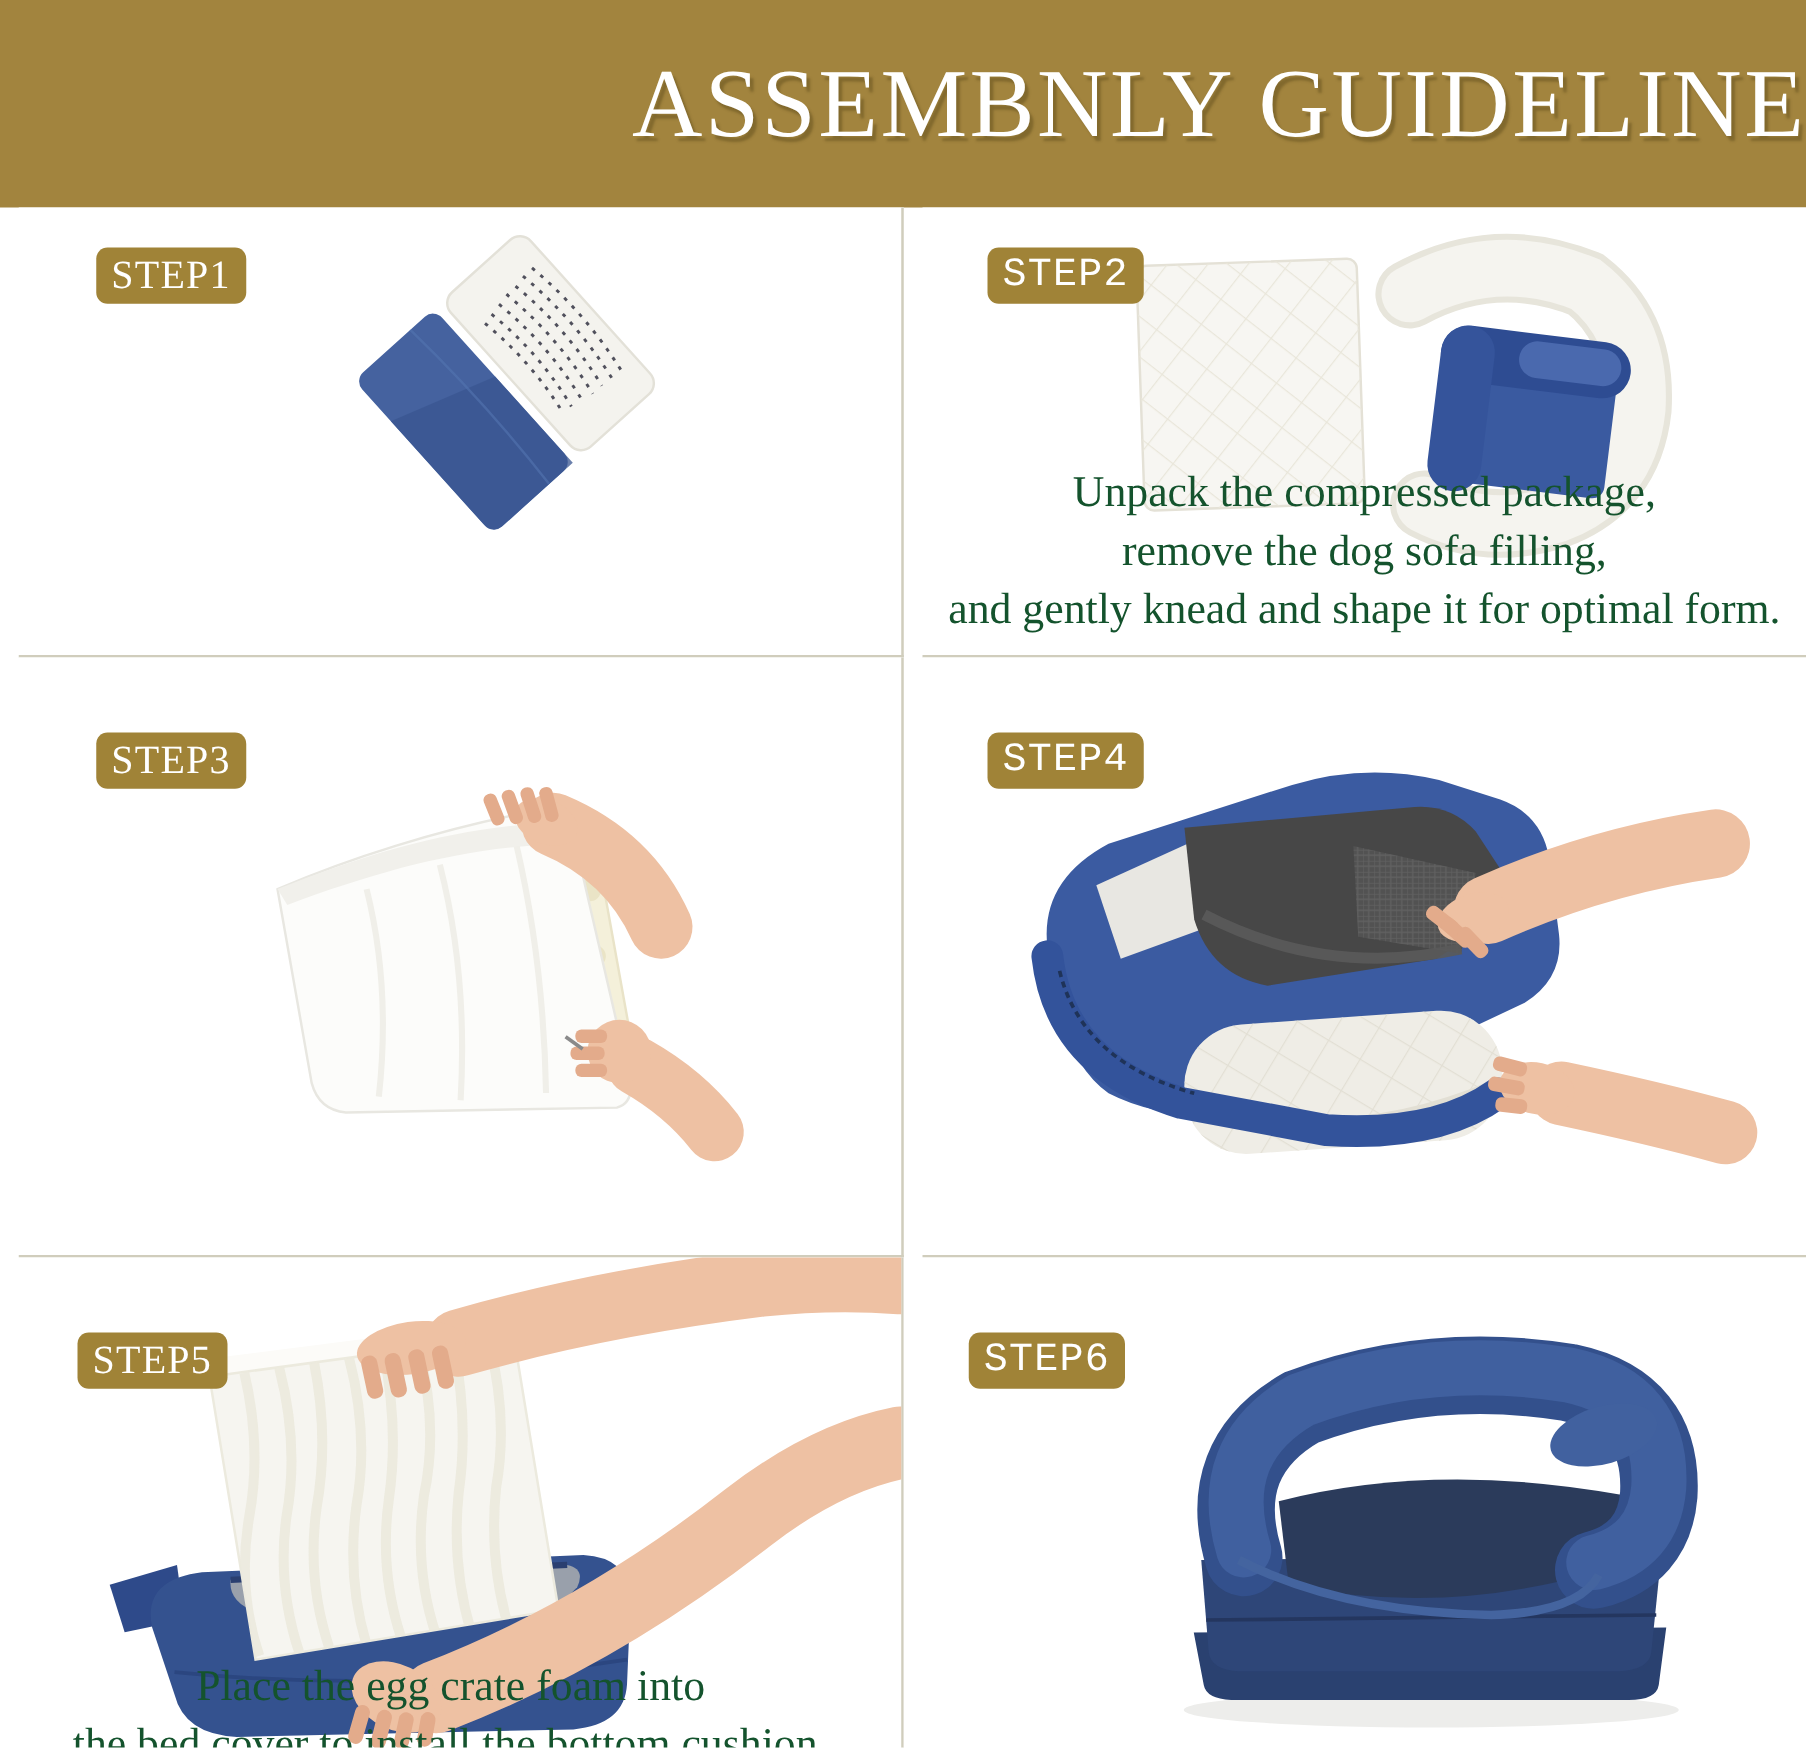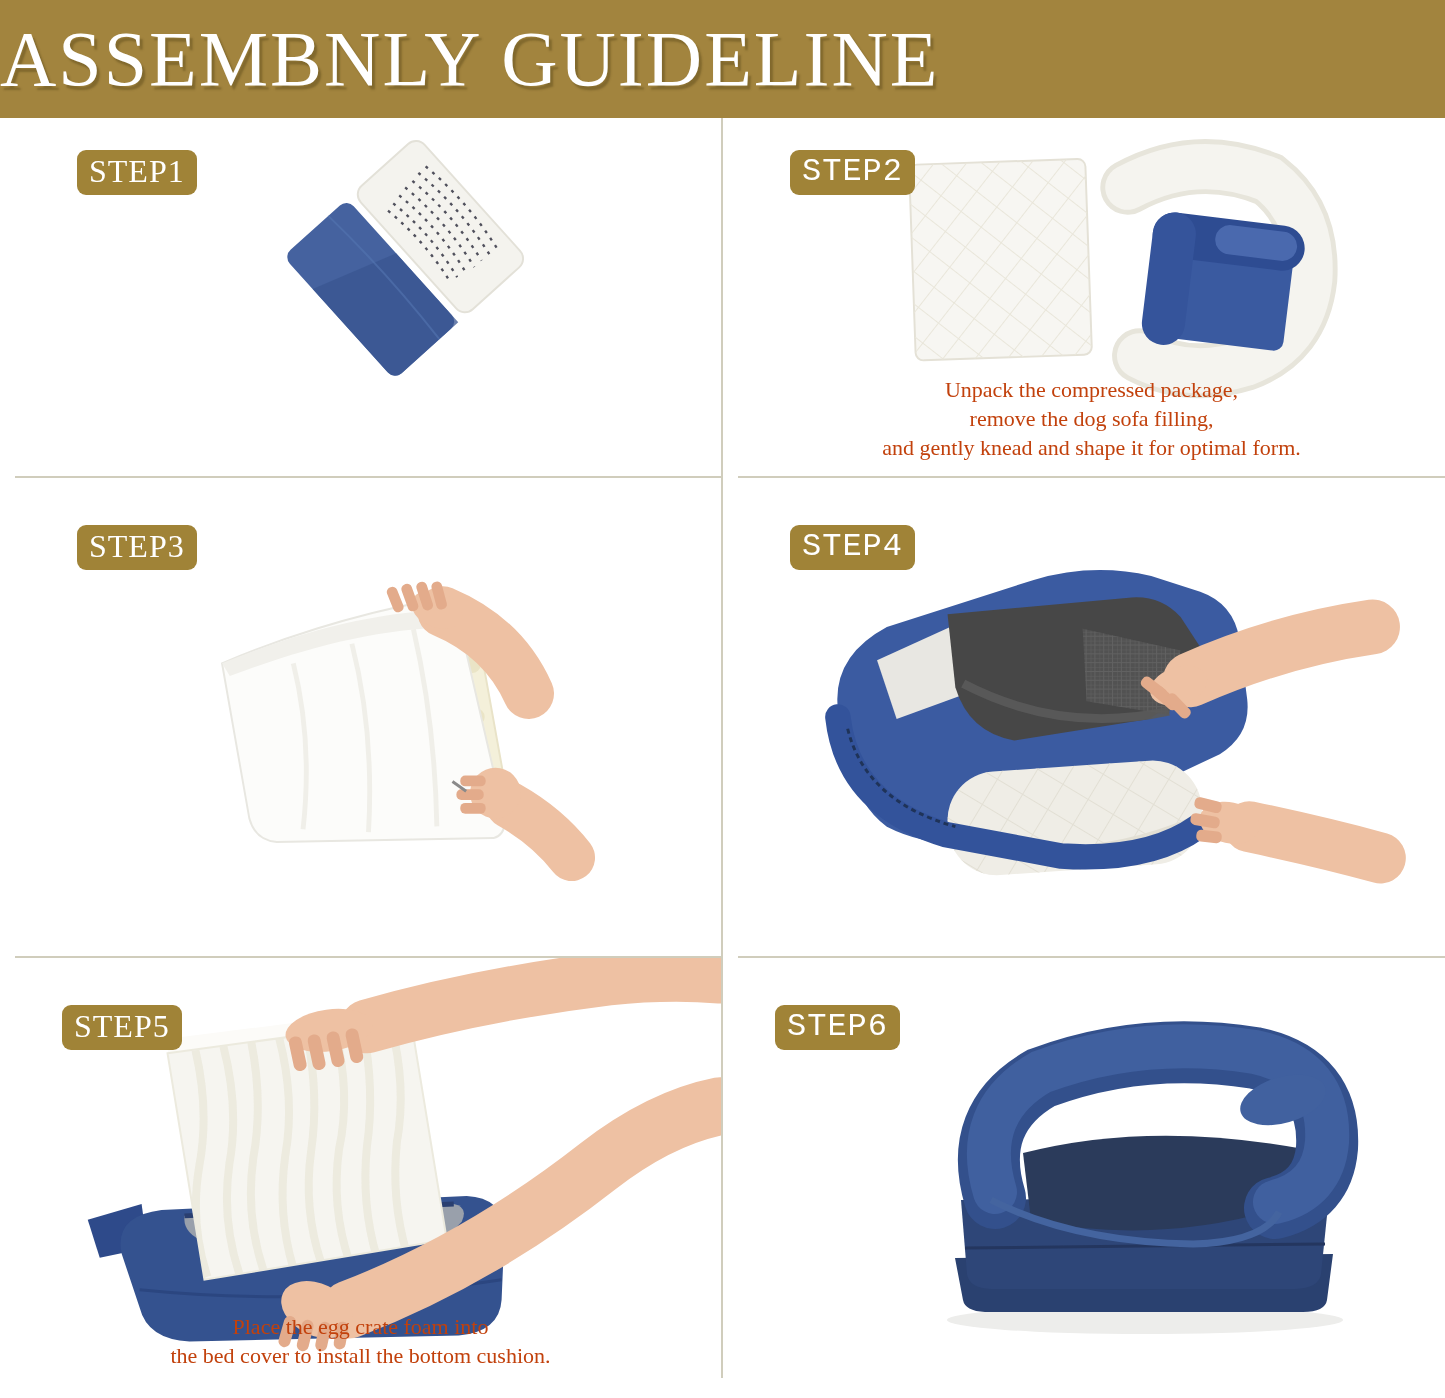--- a/index.html
+++ b/index.html
@@ -2,50 +2,50 @@
 <html><head>
 <meta charset="utf-8">
 <style>
   html,body{margin:0;padding:0;}
   body{
     width:1445px;height:1398px;background:#ffffff;overflow:hidden;
     font-family:"Liberation Serif", serif;
     -webkit-font-smoothing:antialiased;
   }
   .banner{
-    height:118px;background:#a2843e;
-    display:flex;align-items:center;justify-content:flex-start;
+    height:166px;background:#a2843e;
+    display:flex;align-items:center;justify-content:flex-end;
   }
   .banner h1{
     margin:0;color:#ffffff;font-weight:400;font-size:78px;letter-spacing:2px;
     text-shadow:3px 4px 2px rgba(70,55,15,.35);
     white-space:nowrap;
   }
   .grid{
     display:grid;
     grid-template-columns:723px 722px;
     grid-template-rows:360px 480px 420px;
   }
   .cell{position:relative;background:#ffffff;}
   .c1{border-right:2px solid #d0cdbc;}
   .cell.r1,.cell.r2{border-bottom:2px solid #d0cdbc;margin-left:15px;}
   .art{position:absolute;left:0;top:0;width:100%;height:100%;display:block;}
   .badge{
-    position:absolute;top:47px;left:62px;
+    position:absolute;top:60px;left:62px;
     background:#a08337;color:#ffffff;
     font-size:32px;letter-spacing:1px;
     padding:4px 12px 6px;border-radius:9px;
     line-height:1.1;
   }
   .r1 .badge{top:32px;}
   .c2 .badge{left:52px;font-family:Liberation Mono, monospace;}
   .caption{
     position:absolute;bottom:14px;left:0;width:100%;
     margin:0;text-align:center;white-space:pre-line;
-    font-size:22px;line-height:1.32;color:#c2410c;
+    font-size:35px;line-height:1.32;color:#14532d;
   }
   .r3 .caption{bottom:8px;}
 </style>
 </head>
 <body>
 
 <header class="banner">
   <h1>ASSEMBNLY GUIDELINE</h1>
 </header>
 

